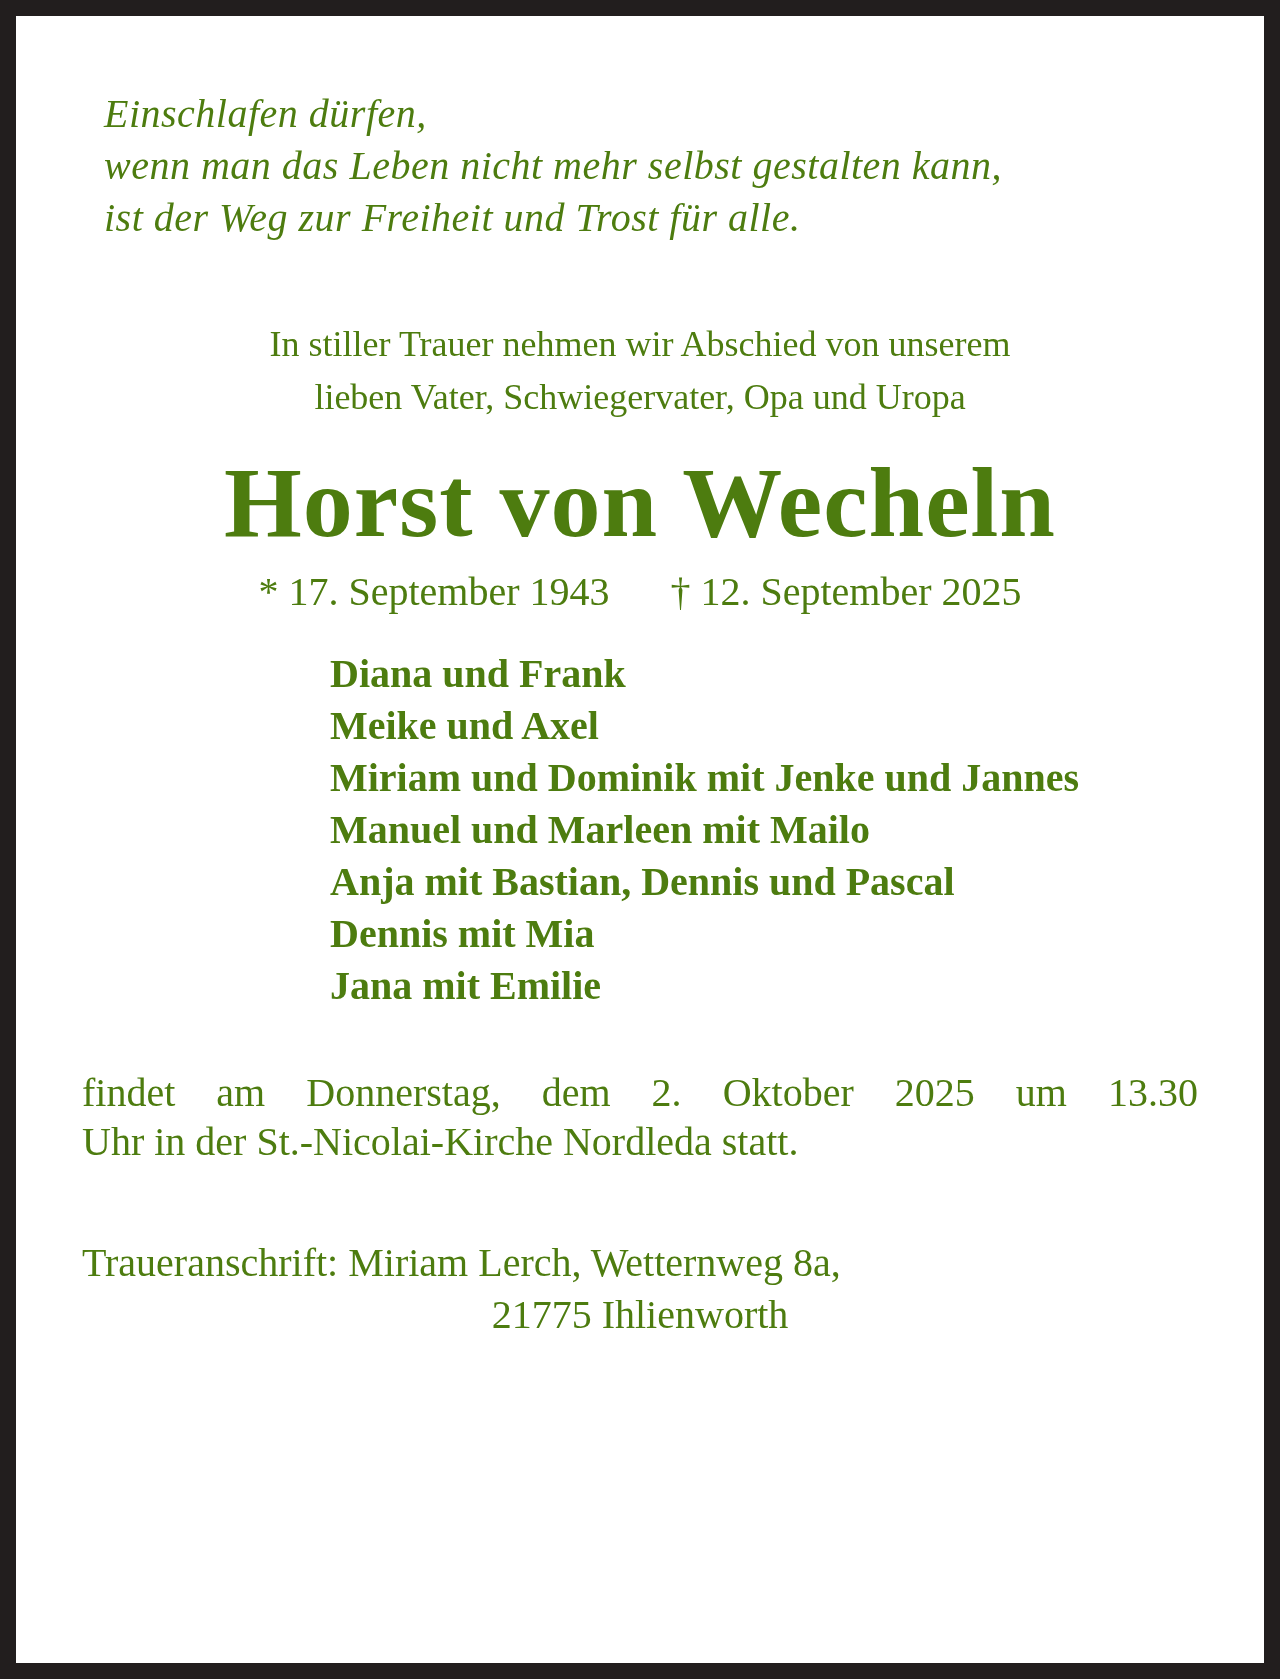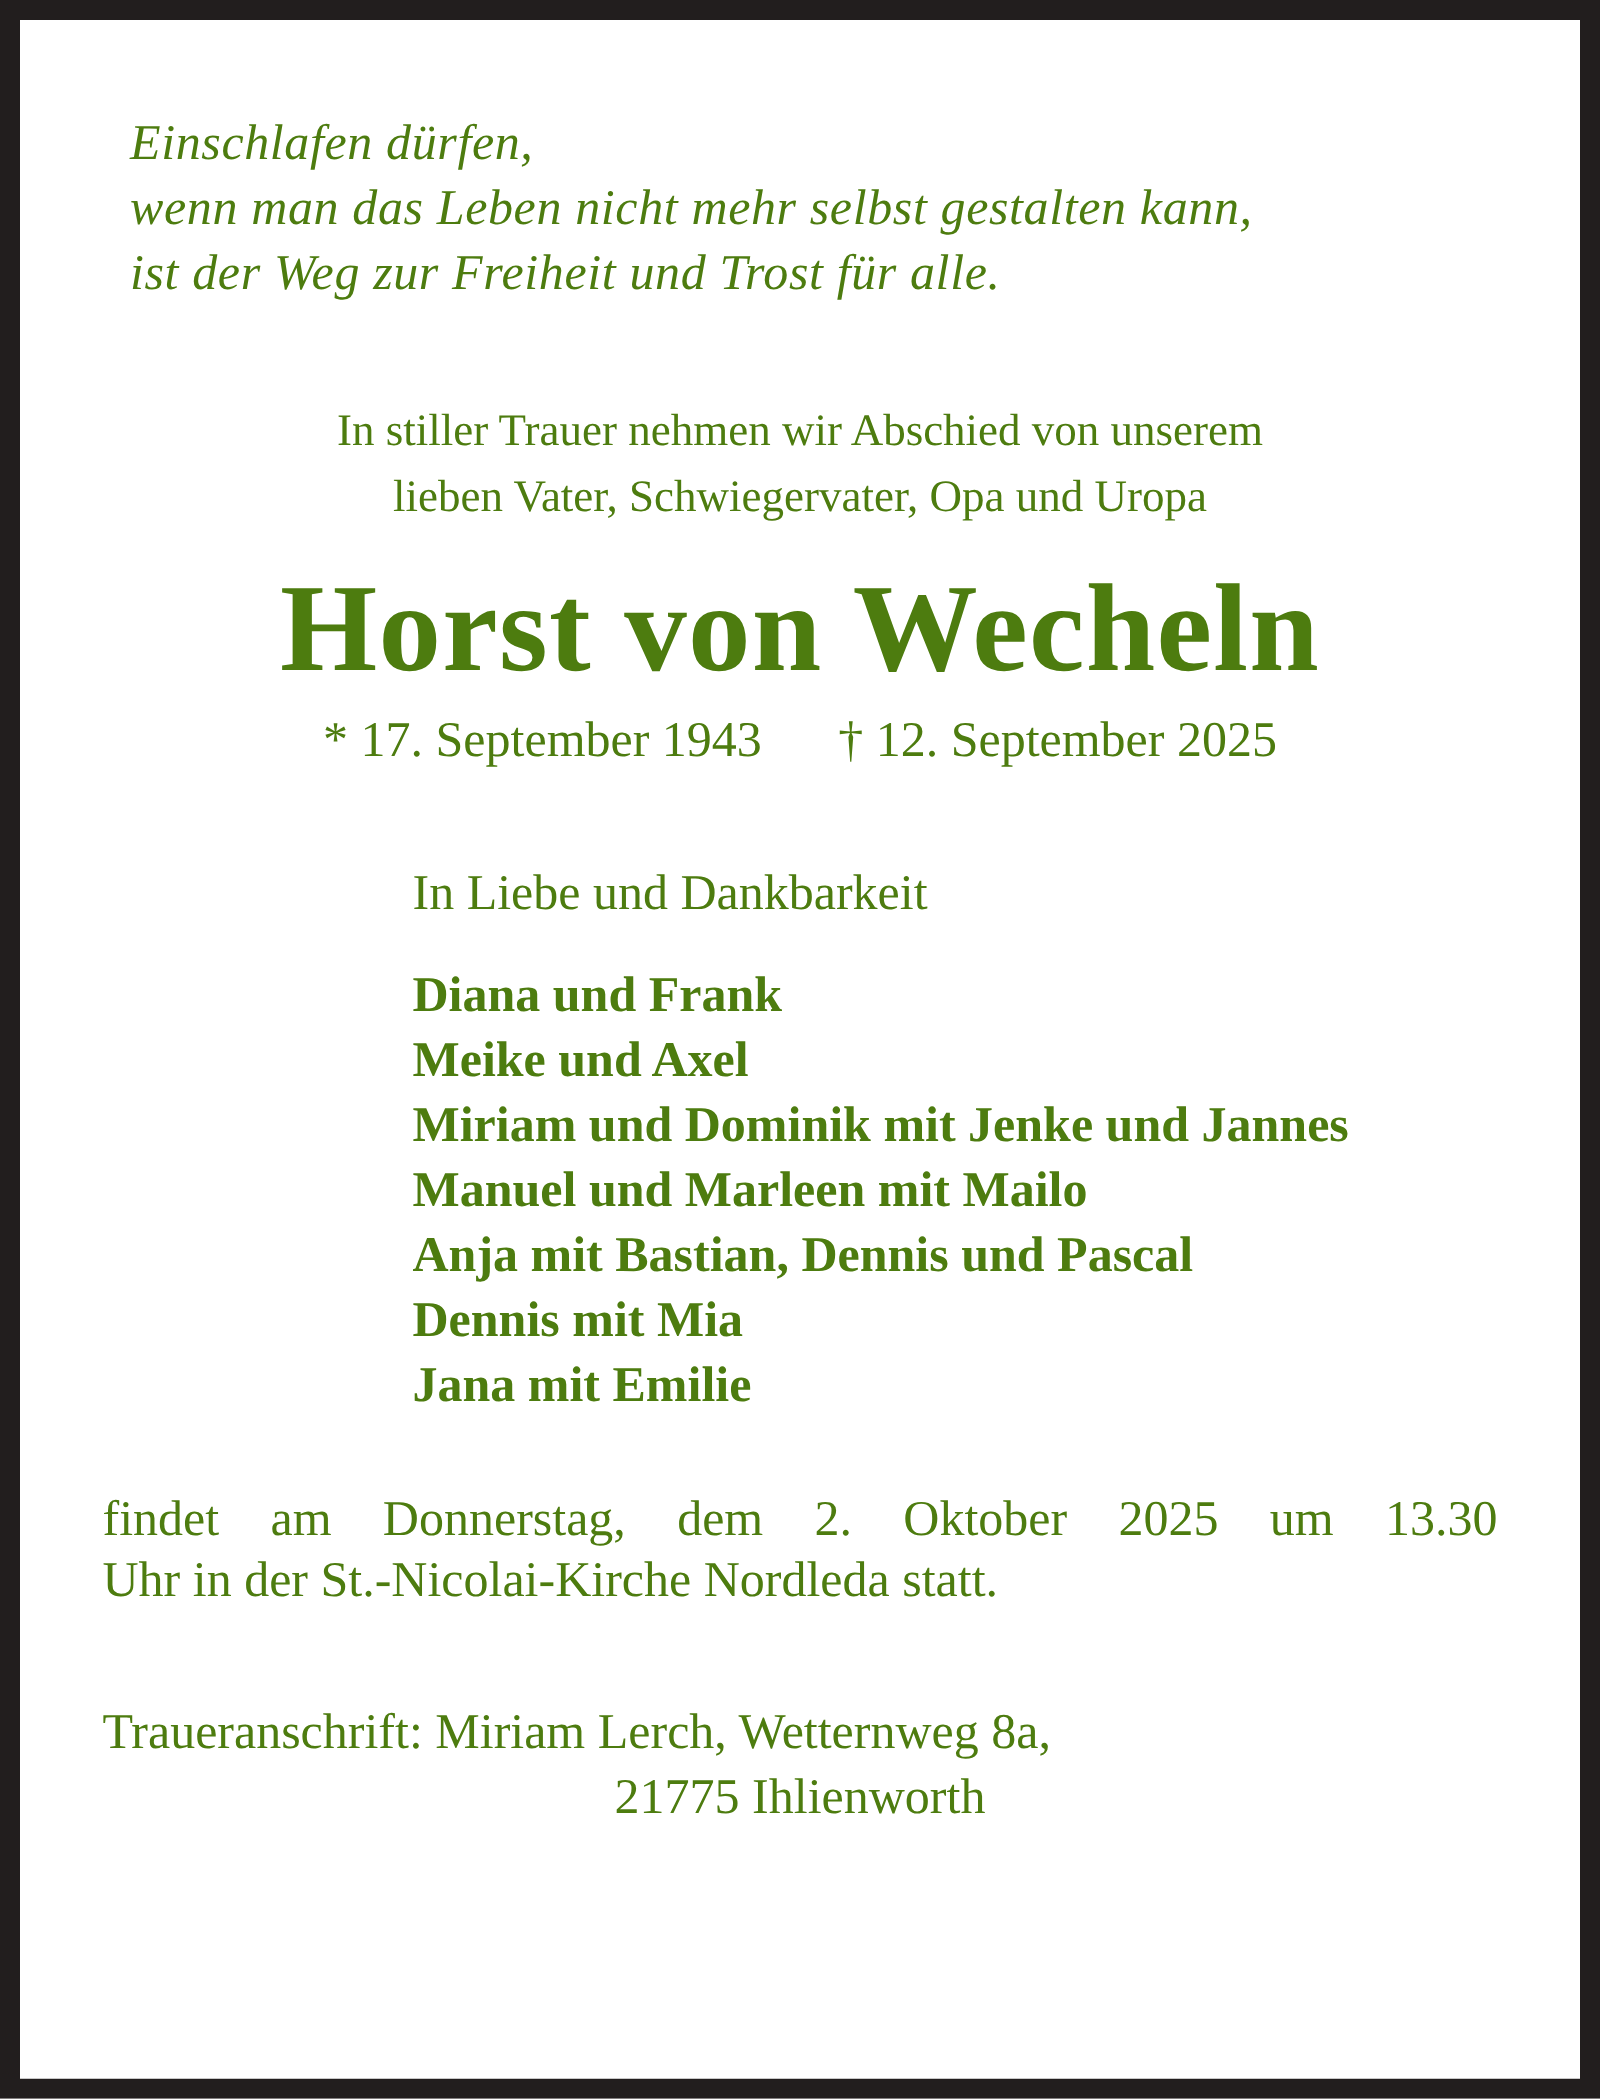--- a/index.html
+++ b/index.html
@@ -108,21 +108,20 @@
       <div>lieben Vater, Schwiegervater, Opa und Uropa</div>
     </div>
 
     <h1 class="deceased-name">Horst von Wecheln</h1>
 
     <div class="dates">
       <span>* 17. September 1943</span>
       <span>† 12. September 2025</span>
     </div>
 
-    <div class="closing">In Liebe und Dankbarkeit</div>
 
     <div class="mourners">
       <div>Diana und Frank</div>
       <div>Meike und Axel</div>
       <div>Miriam und Dominik mit Jenke und Jannes</div>
       <div>Manuel und Marleen mit Mailo</div>
       <div>Anja mit Bastian, Dennis und Pascal</div>
       <div>Dennis mit Mia</div>
       <div>Jana mit Emilie</div>
     </div>

